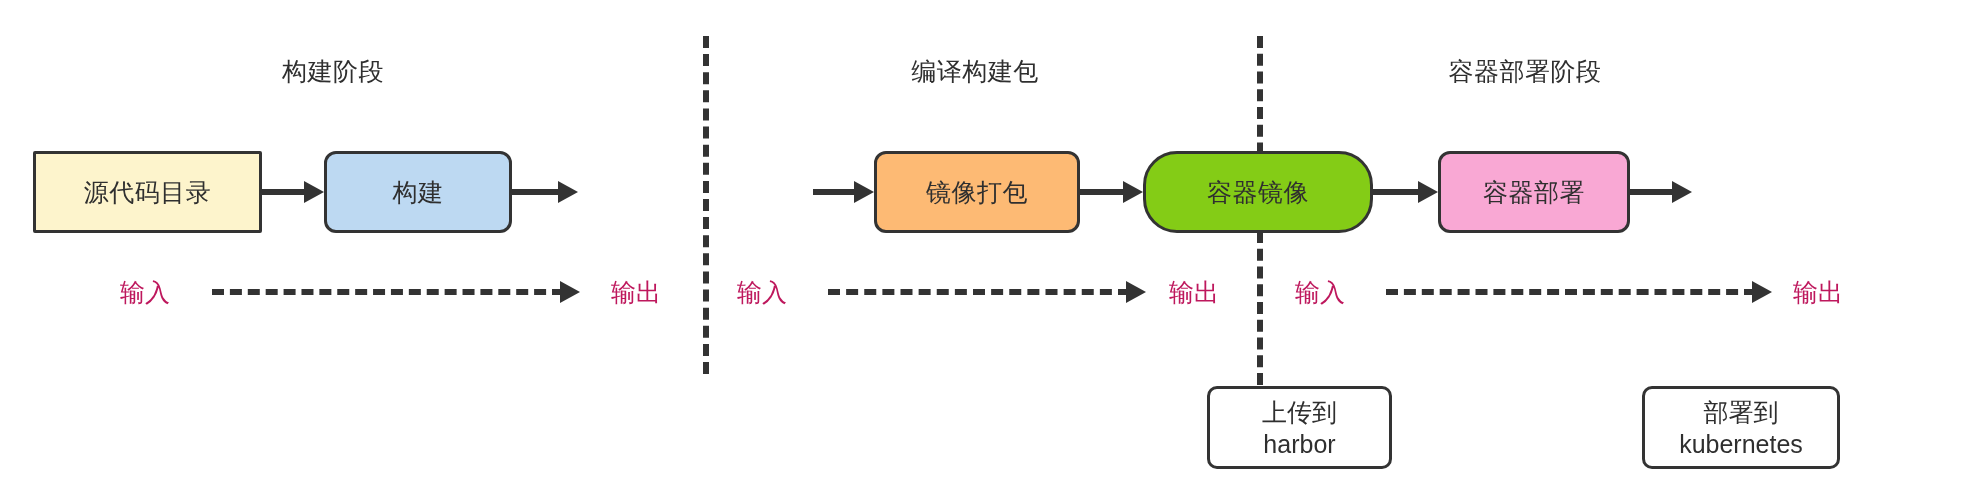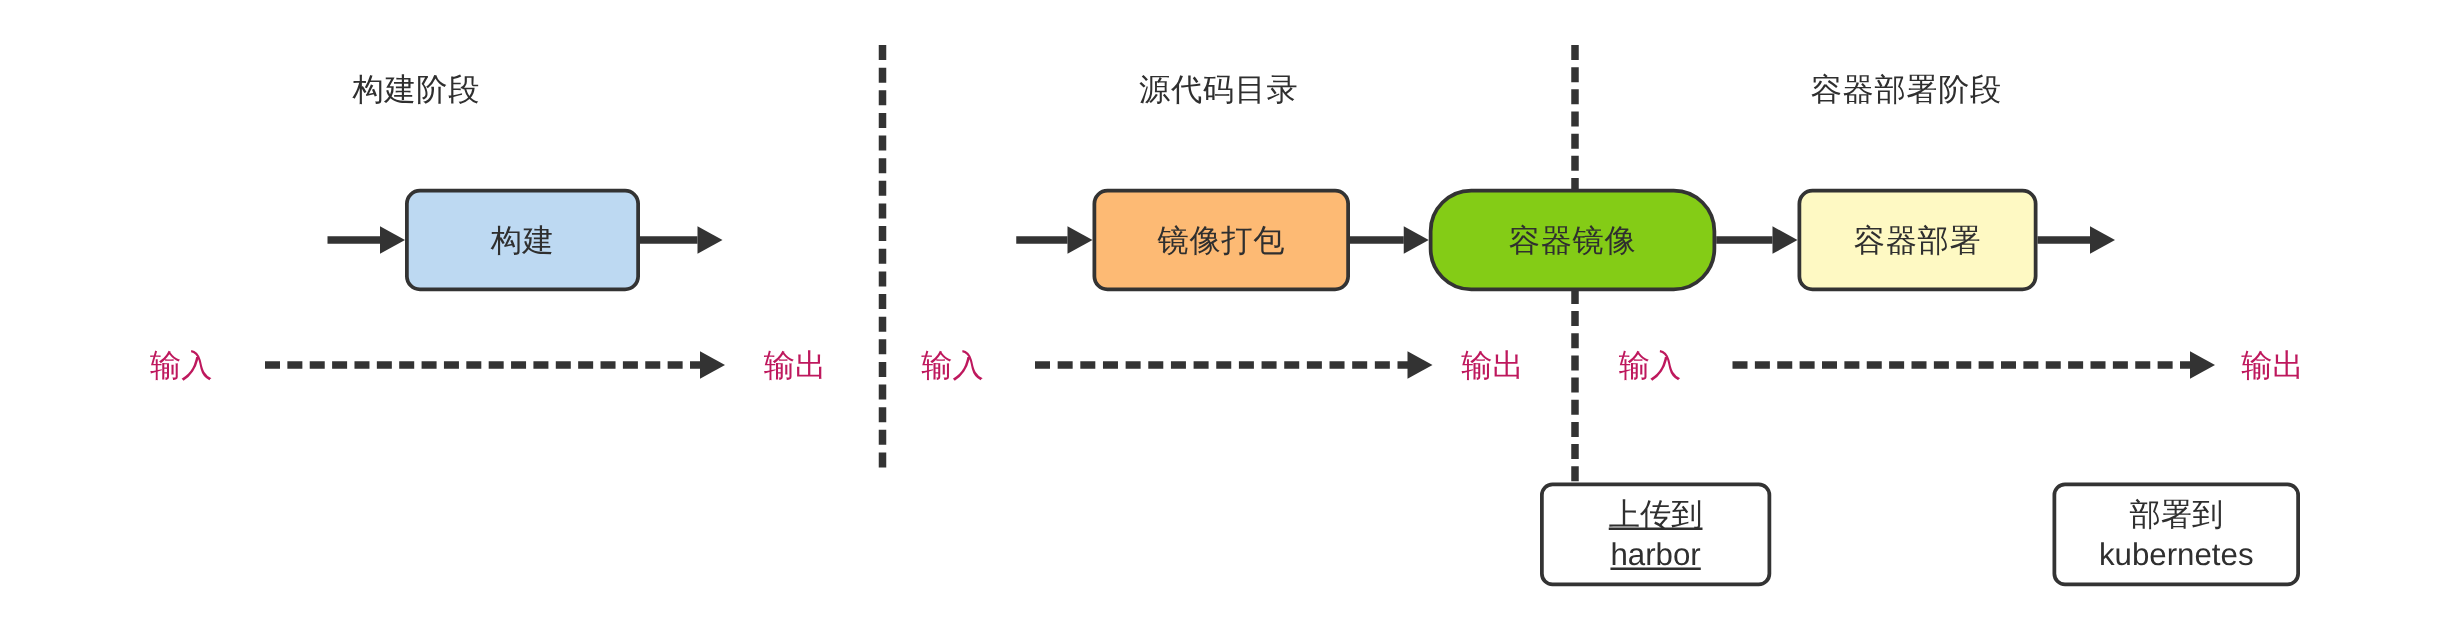--- a/index.html
+++ b/index.html
@@ -120,41 +120,44 @@
     line-height: 1.28;
     white-space: nowrap;
   }
 </style>
 </head>
 <body>
 
 <div id="canvas">
 
   <div class="phase-label" style="left:333px; top:55px;">构建阶段</div>
-  <div class="phase-label" style="left:975px; top:55px;">源代码目录</div>
+  <div class="phase-label" style="left:975px; top:55px;">编译构建包</div>
   <div class="phase-label" style="left:1525px; top:55px;">容器部署阶段</div>
 
   <div class="divider" style="left:703px; top:36px; height:338px;"></div>
   <div class="divider" style="left:1257px; top:36px; height:349px;"></div>
 
+  <div class="node square" style="left:33px; top:151px; width:229px; height:82px; background:#fdf4cc;">
+    <span>源代码目录</span>
+  </div>
 
   <div class="node rounded" style="left:324px; top:151px; width:188px; height:82px; background:#bdd9f2;">
     <span>构建</span>
   </div>
 
 
   <div class="node rounded" style="left:874px; top:151px; width:206px; height:82px; background:#fdba74;border-radius:12px;">
     <span>镜像打包</span>
   </div>
 
   <div class="node pill" style="left:1143px; top:151px; width:230px; height:82px; background:#84cc16;">
     <span>容器镜像</span>
   </div>
 
-  <div class="node rounded" style="left:1438px; top:151px; width:192px; height:82px; background:#fef9c3;text-align:center;">
+  <div class="node rounded" style="left:1438px; top:151px; width:192px; height:82px; background:#f9a8d4;text-align:center;">
     <span>容器部署</span>
   </div>
 
 
   <div class="arrow" style="left:262px; top:192px; width:62px;">
     <div class="shaft" style="width:42px;"></div>
     <div class="head" style="left:42px;"></div>
   </div>
 
   <div class="arrow" style="left:512px; top:192px; width:66px;">
@@ -196,21 +199,21 @@
   </div>
   <div class="io-label" style="left:1194px; top:292px;">输出</div>
 
   <div class="io-label" style="left:1320px; top:292px;">输入</div>
   <div class="dashed-arrow" style="left:1386px; top:292px; width:390px;">
     <div class="dshaft" style="width:370px;"></div>
     <div class="dhead" style="left:366px;"></div>
   </div>
   <div class="io-label" style="left:1818px; top:292px;">输出</div>
 
-  <div class="note-box" style="left:1232px; top:386px; width:185px; height:83px;text-decoration:underline;">
+  <div class="note-box" style="left:1207px; top:386px; width:185px; height:83px;">
     <span>上传到</span>
     <span>harbor</span>
   </div>
 
   <div class="note-box" style="left:1642px; top:386px; width:198px; height:83px;">
     <span>部署到</span>
     <span>kubernetes</span>
   </div>
 
 </div>

